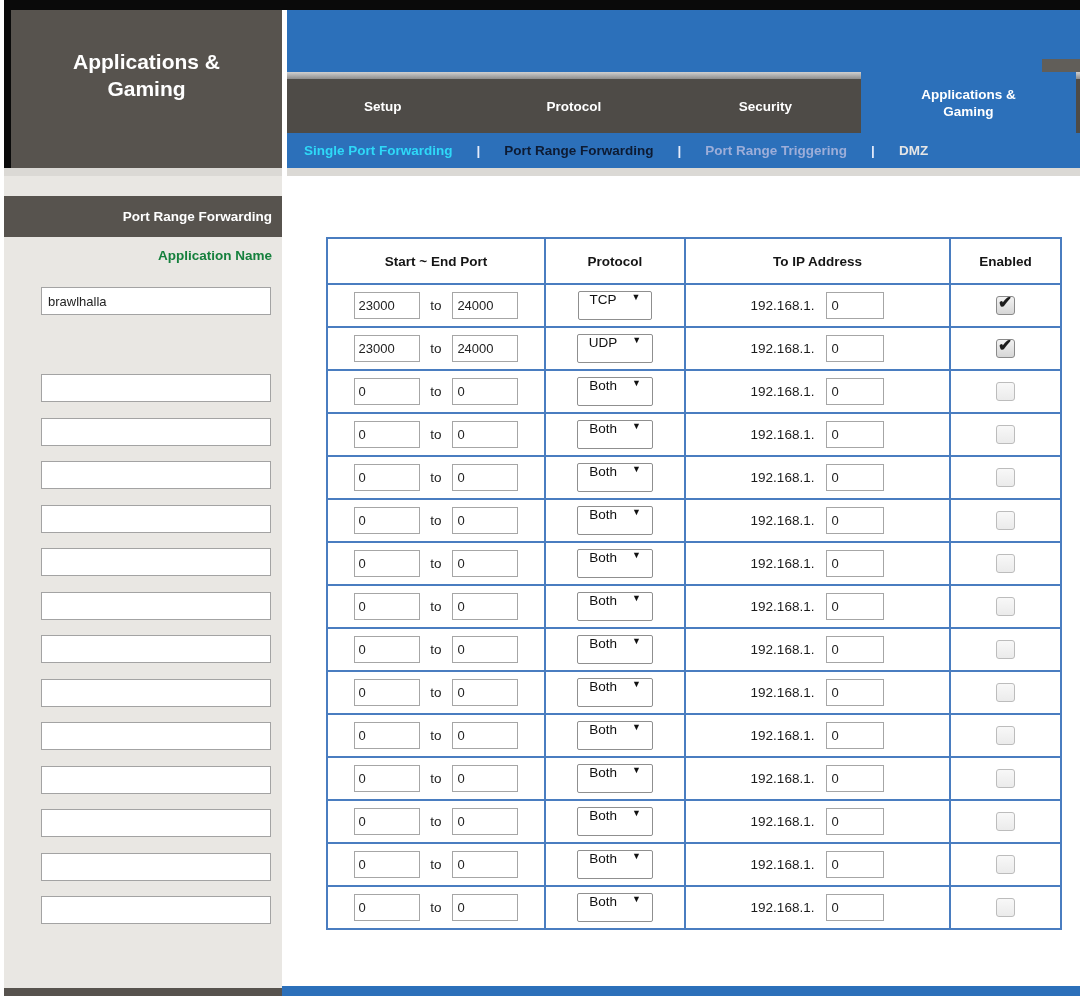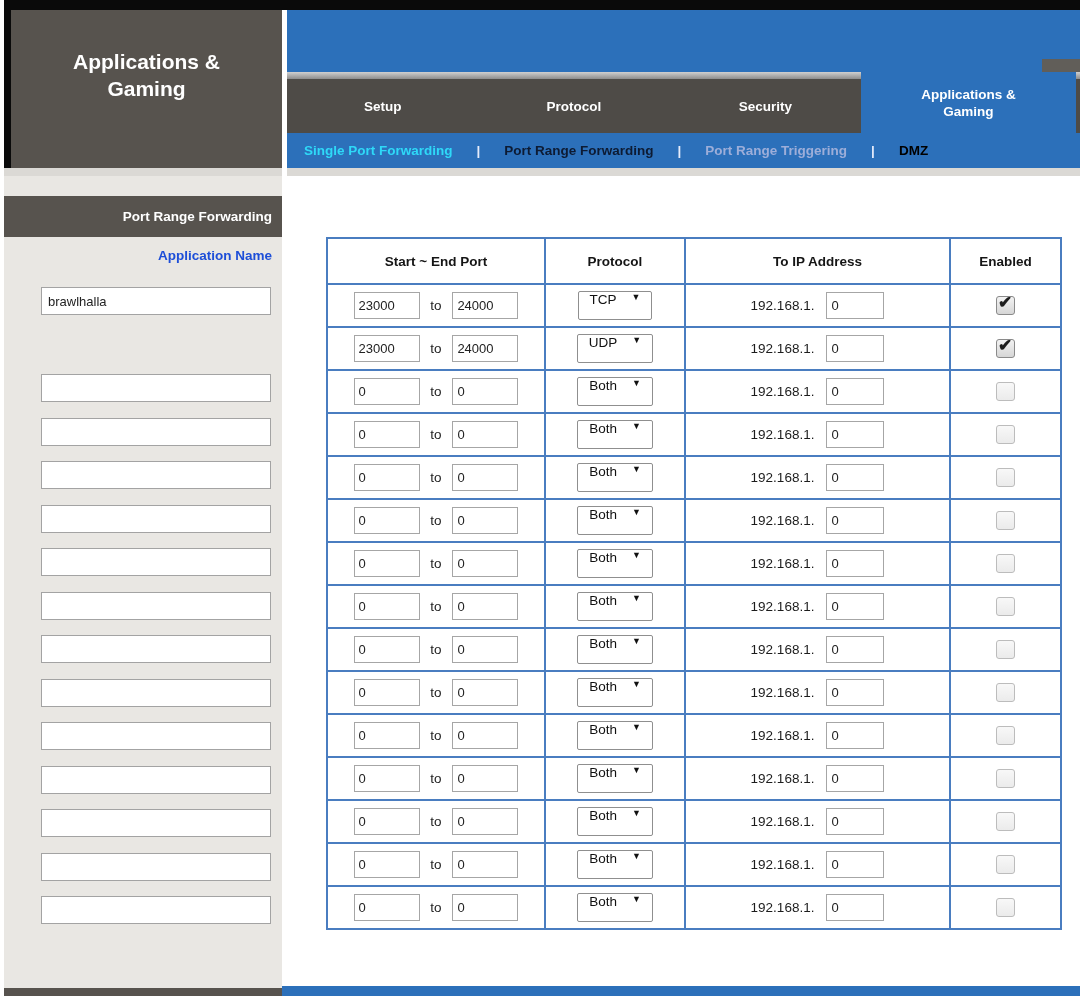--- a/index.html
+++ b/index.html
@@ -41,21 +41,21 @@
   .strip { left:0; top:168px; width:1080px; height:8px; background:#dbd9d5; }
 
   
   .sidebar { left:0; top:176px; width:278px; height:812px; background:#e9e7e3; }
   .side-gap { left:278px; top:10px; width:5px; height:976px; background:#ffffff; }
   .side-header { position:absolute; left:0; top:20px; width:278px; height:41px;
                  background:#57534e; color:#ffffff; font-size:13.5px; font-weight:bold;
                  line-height:41px; text-align:right; padding-right:10px;
                  box-sizing:border-box; }
   .side-label { position:absolute; right:10px; top:72px; font-size:13.5px;
-                font-weight:bold; color:#1d4ed8; }
+                font-weight:bold; color:#15803d; }
   .app-input { position:absolute; left:37px; width:222px; height:26px;
                border:1px solid #a3a3a3; background:#ffffff; font-size:13px;
                color:#222222; padding:0 0 0 6px; font-family:inherit; }
 
   
   .content { left:283px; top:176px; width:797px; height:654px; background:#ffffff; }
   table.fwd { position:absolute; left:39px; top:61px; border-collapse:collapse;
               table-layout:fixed; background:#ffffff; }
   table.fwd th, table.fwd td { border:2px solid #4a7dc0; text-align:center;
               vertical-align:middle; padding:0; }
@@ -116,21 +116,21 @@
   </div>
   <div class="abs tab-stub"></div>
 
   <div class="abs subnav">
       <span class="subnav-item" style="color: rgb(46, 217, 248);">Single Port Forwarding</span>
       <span class="sep">|</span>
       <span class="subnav-item" style="color: rgb(13, 27, 51);">Port Range Forwarding</span>
       <span class="sep">|</span>
       <span class="subnav-item" style="color: rgb(157, 174, 217);">Port Range Triggering</span>
       <span class="sep">|</span>
-      <span class="subnav-item" style="color: #000000;">DMZ</span>
+      <span class="subnav-item" style="color: #e5e5e5;">DMZ</span>
     </div>
 
   <div class="abs strip"></div>
 
   <div class="abs sidebar">
     <div class="side-header">Port Range Forwarding</div>
     <div class="side-label">Application Name</div>
   <input class="app-input" value="brawlhalla" style="top: 111px;">
       <input class="app-input" style="top: 198px;">
       <input class="app-input" style="top: 241.5px;">

